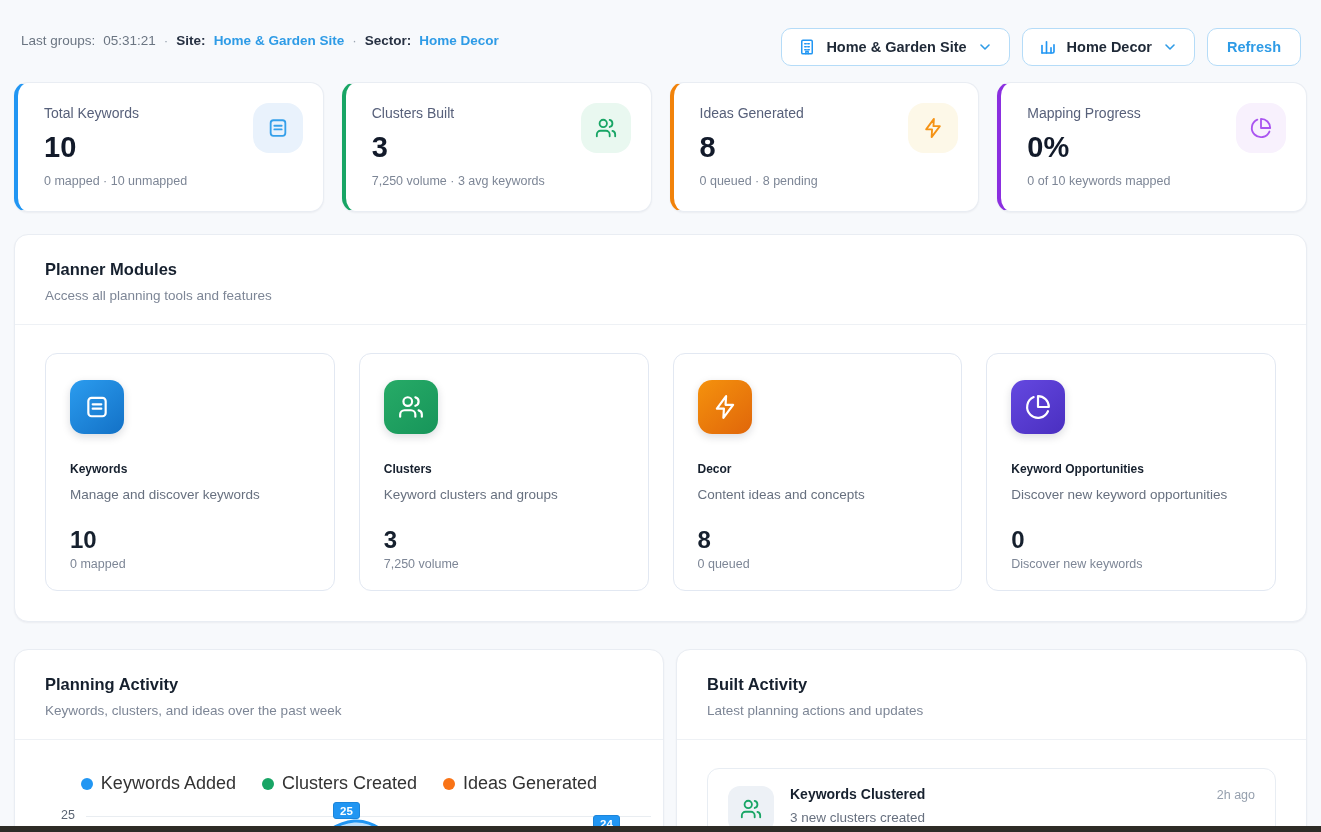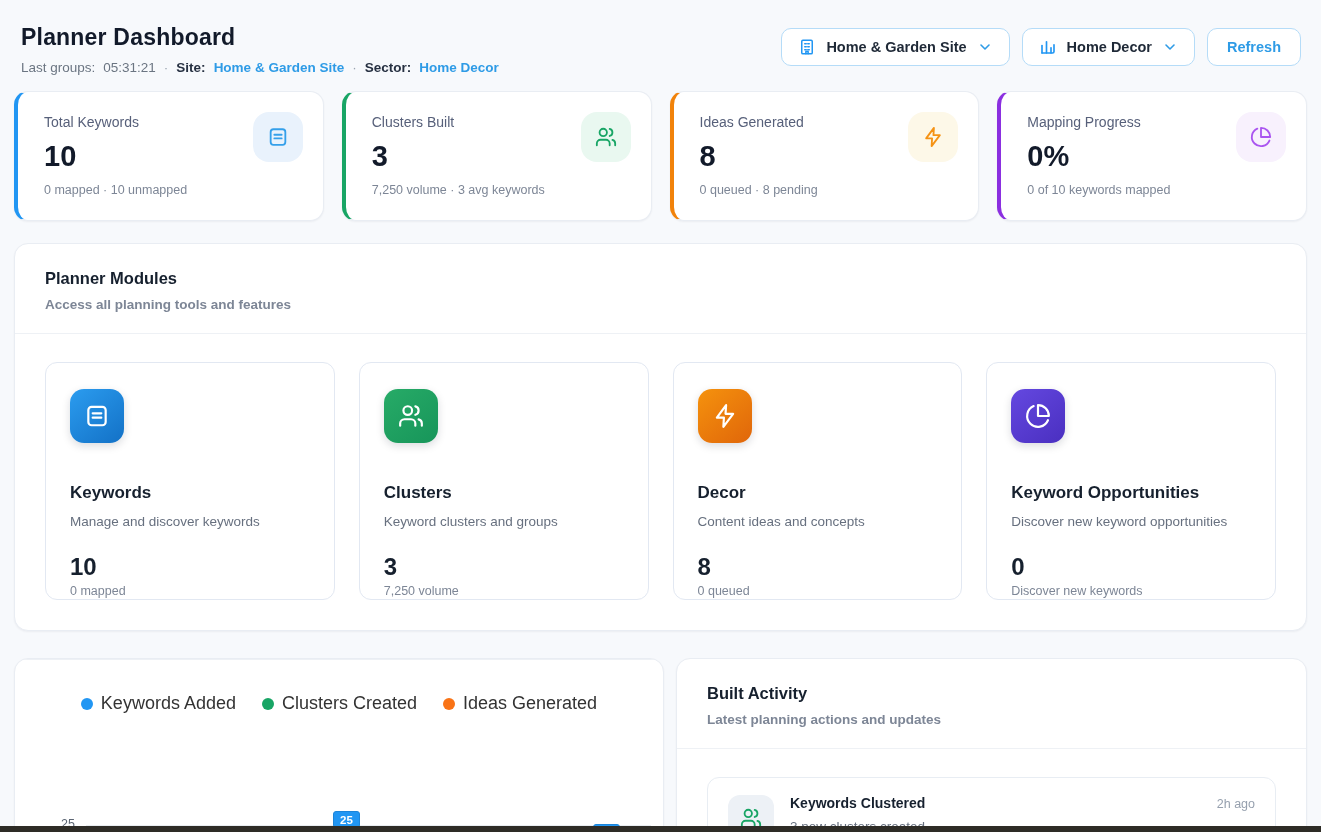--- a/index.html
+++ b/index.html
@@ -52,38 +52,38 @@
   .chip.blue   { background:#e9f2fc; color:#35a0ea; }
   .chip.green  { background:#e9f8f0; color:#18a565; }
   .chip.amber  { background:#fdf8e8; color:#f59315; }
   .chip.purple { background:#f8f1fd; color:#aa55f0; }
   .chip.gray   { background:#edf1f6; color:#18a565; }
 
   
   .card { background:#fff; border:1px solid #e9edf3; border-radius:14px; box-shadow:0 1px 2px rgba(15,23,42,.05); }
   .card-head { padding:25px 30px 21px 30px; }
   .card-head h2 { font-size:16.5px; font-weight:700; color:#16202e; }
-  .card-head p { font-size:13.5px; color:#7d8696; margin-top:9px;font-weight:bold; }
+  .card-head p { font-size:13.5px; color:#7d8696; margin-top:9px; }
   .divider { height:1px; background:#eef1f5; }
 
   
   .modules-card { margin-top:22px; }
   .modules-grid { display:grid; grid-template-columns:repeat(4,1fr); gap:24px; padding:28px 30px 30px 30px; }
   .module {
     border:1px solid #e2e8f2; border-radius:12px; padding:26px 24px; height:238px; cursor:pointer; background:#fff;
   }
   .mod-icon {
     width:54px; height:54px; border-radius:14px; color:#fff;
     display:flex; align-items:center; justify-content:center; box-shadow:0 3px 8px rgba(15,23,42,.15);
   }
   .mod-icon.m0 { background:linear-gradient(140deg,#2b9cef,#1371c6); }
   .mod-icon.m1 { background:linear-gradient(140deg,#27ab67,#17955a); }
   .mod-icon.m2 { background:linear-gradient(140deg,#f5920d,#e0660a); }
   .mod-icon.m3 { background:linear-gradient(140deg,#6448e0,#4a2fc0); }
-  .mod-title { font-size:17px; font-weight:800; color:#16202e; margin-top:40px; }
+  .mod-title { font-size:12px; font-weight:800; color:#16202e; margin-top:28px; }
   .mod-desc { font-size:13.5px; color:#67707f; margin-top:11px; }
   .mod-value { font-size:24px; font-weight:800; color:#16202e; margin-top:24px; }
   .mod-sub { font-size:12.5px; color:#7d8696; margin-top:3px; }
 
   
   .bottom { display:grid; grid-template-columns:650px 1fr; gap:12px; margin-top:27px; }
   .bottom .card { height:400px; overflow:hidden; position:relative; }
 
   
   .legend { display:flex; justify-content:center; gap:26px; margin-top:33px; font-size:18px; color:#333; }
@@ -114,21 +114,20 @@
 
   .window-strip { position:absolute; left:0; right:0; top:826px; height:6px; background:#2e2c26; z-index:20; }
 </style>
 </head>
 <body>
 
 <div class="page">
 
   <div class="topbar">
     <div>
-      <h1 class="page-title">Planner Dashboard</h1>
       <div class="meta">
         <span>Last groups:</span>
         <span>05:31:21</span>
         <span class="sep">·</span>
         <span class="lbl">Site:</span>
         <a>Home &amp; Garden Site</a>
         <span class="sep">·</span>
         <span class="lbl">Sector:</span>
         <a>Home Decor</a>
       </div>
@@ -276,20 +275,24 @@
         <div class="mod-value">0</div>
         <div class="mod-sub">Discover new keywords</div>
       </div>
 
     </div>
   </div>
 
   <div class="bottom">
 
     <div class="card">
+      <div class="card-head">
+        <h2>Planning Activity</h2>
+        <p>Keywords, clusters, and ideas over the past week</p>
+      </div>
       <div class="divider"></div>
 
       <div class="legend">
         <div class="legend-item">
           <span class="legend-dot dot-blue"></span>
           <span>Keywords Added</span>
         </div>
         <div class="legend-item">
           <span class="legend-dot dot-green"></span>
           <span>Clusters Created</span>

